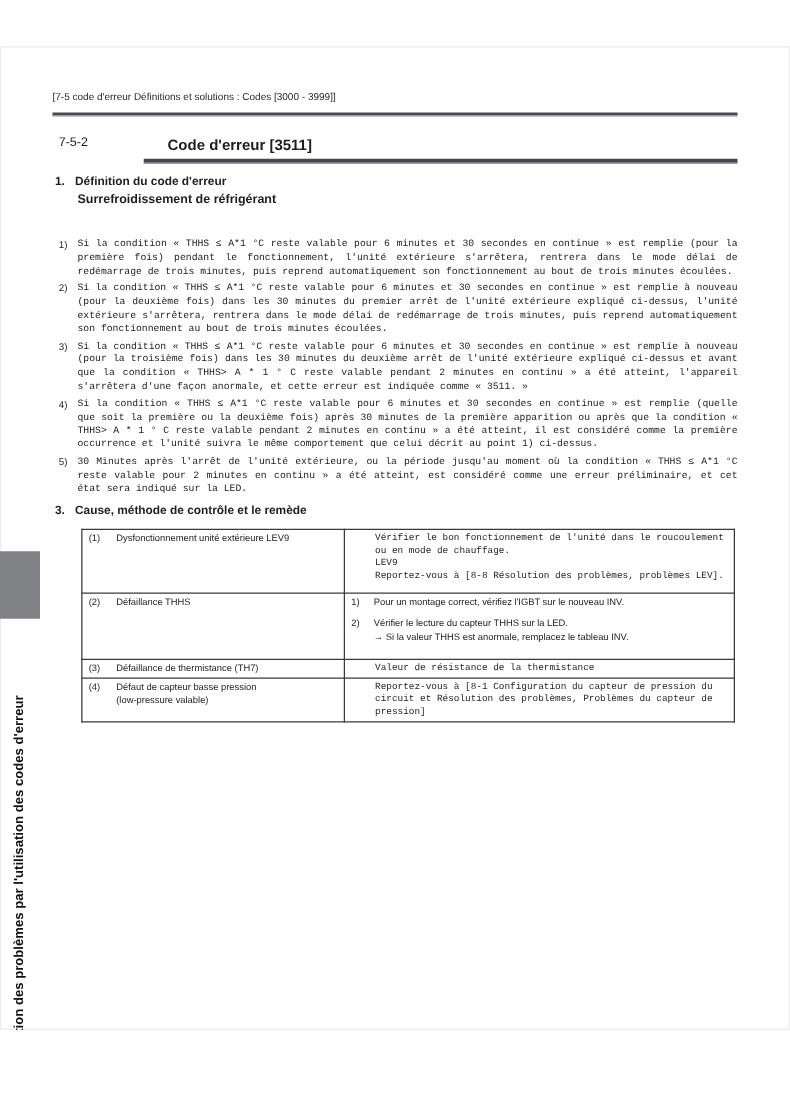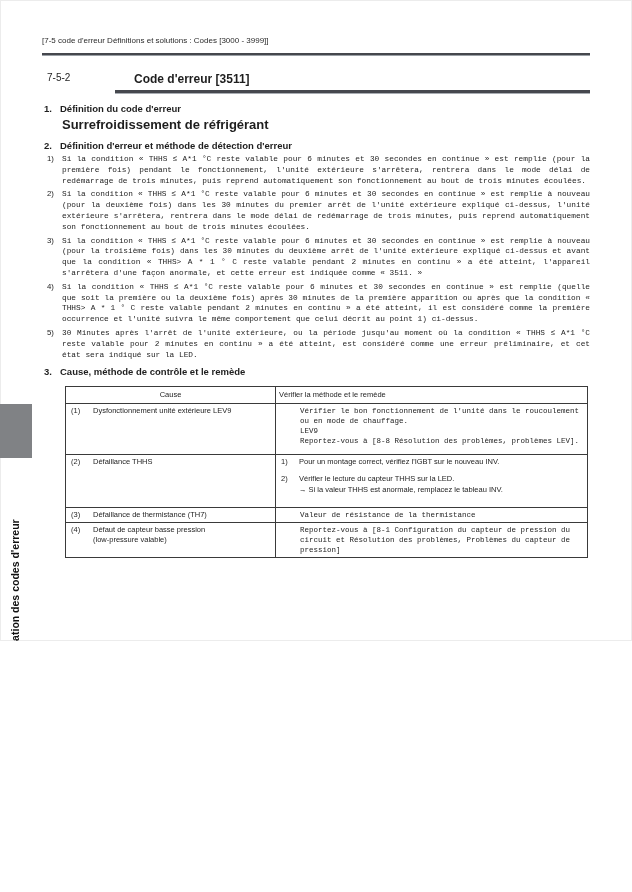--- a/index.html
+++ b/index.html
@@ -1,29 +1,29 @@
 <!DOCTYPE html>
 <html lang="fr"><head>
 <meta charset="utf-8">
 <style>
   html,body{margin:0;padding:0;background:#fff;}
-  .page{position:relative;width:632px;height:641px;background:#ffffff;overflow:hidden;
+  .page{position:relative;width:632px;height:787px;background:#ffffff;overflow:hidden;
         font-family:"Liberation Sans", sans-serif;color:#1e1e1e;
-        box-shadow:inset 0 0 0 1px #ececec;}
+        box-shadow:inset 0 0 0 1px #ececec;margin-top:37px;}
   
   .breadcrumb{position:absolute;left:42px;top:36px;font-size:8px;color:#2a2a2a;}
   .rule-top{position:absolute;left:42px;top:53px;width:548px;height:2px;background:#45474d;border-bottom:1px solid #9aa0a6;}
   .title-row{position:absolute;left:47px;top:72px;width:543px;}
   .title-num{position:absolute;left:0;top:0;font-size:10px;font-weight:normal;}
   .title-text{position:absolute;left:87px;top:0;font-size:12px;font-weight:bold;}
   .rule-title{position:absolute;left:115px;top:90px;width:475px;height:3px;background:#46484e;border-bottom:1px solid #a9adb3;}
   
   .sec-head{position:absolute;left:44px;font-size:9.5px;font-weight:bold;}
   .sec-head .sec-num{display:inline-block;width:16px;}
-  .s1-body{position:absolute;left:62px;top:117px;font-size:13px;font-weight:bold;}
+  .s1-body{position:absolute;left:62px;top:117px;font-size:10px;font-weight:bold;}
   
   .items{position:absolute;left:47px;top:154px;width:543px;}
   .item{display:flex;margin-bottom:3px;font-size:7.8px;line-height:10.8px;}
   .item .n{flex:0 0 15px;}
   .item .t{flex:1;text-align:justify;font-family:Liberation Mono, monospace;}
   .footnote{margin-top:9px;margin-left:15px;font-size:7.8px;}
   
   .rtable{position:absolute;left:65px;top:386px;width:522px;border-collapse:collapse;table-layout:fixed;
           font-size:7.5px;line-height:10px;color:#1e1e1e;}
   .rtable td,.rtable th{border:1px solid #3a3a3a;vertical-align:top;padding:2px 3px;font-weight:normal;text-align:left;}
@@ -64,23 +64,20 @@
     <span class="title-num">7-5-2</span>
     <span class="title-text">Code d'erreur [3511]</span>
   </div>
   <div class="rule-title"></div>
 
   <div class="sec-head" style="top:103px;">
     <span class="sec-num">1.</span><span>Définition du code d'erreur</span>
   </div>
   <div class="s1-body">Surrefroidissement de réfrigérant</div>
 
-  <div class="sec-head" style="top:140px;">
-    <span class="sec-num">2.</span><span>Définition d'erreur et méthode de détection d'erreur</span>
-  </div>
 
   <div class="items">
     <div class="item">
       <span class="n">1)</span>
       <span class="t">Si la condition « THHS ≤ A*1 °C reste valable pour 6 minutes et 30 secondes en continue » est remplie (pour la première fois) pendant le fonctionnement, l'unité extérieure s'arrêtera, rentrera dans le mode délai de redémarrage de trois minutes, puis reprend automatiquement son fonctionnement au bout de trois minutes écoulées.</span>
     </div>
     <div class="item">
       <span class="n">2)</span>
       <span class="t">Si la condition « THHS ≤ A*1 °C reste valable pour 6 minutes et 30 secondes en continue » est remplie à nouveau (pour la deuxième fois) dans les 30 minutes du premier arrêt de l'unité extérieure expliqué ci-dessus, l'unité extérieure s'arrêtera, rentrera dans le mode délai de redémarrage de trois minutes, puis reprend automatiquement son fonctionnement au bout de trois minutes écoulées.</span>
     </div>
@@ -101,24 +98,20 @@
   <div class="sec-head" style="top:366px;">
     <span class="sec-num">3.</span><span>Cause, méthode de contrôle et le remède</span>
   </div>
 
   <table class="rtable">
     <colgroup>
         <col class="col-cause">
         <col class="col-remedy">
       </colgroup>
     <tbody>
-        <tr>
-      <th class="h-cause">Cause</th>
-      <th class="h-remedy">Vérifier la méthode et le remède</th>
-    </tr>
     <tr>
       <td class="r1-cell">
         <div class="cause-cell">
           <span class="cn">(1)</span>
           <span>Dysfonctionnement unité extérieure LEV9</span>
         </div>
       </td>
       <td>
         <div class="remedy-ind">Vérifier le bon fonctionnement de l'unité dans le roucoulement ou en mode de chauffage.</div>
         <div class="remedy-ind">LEV9</div>

